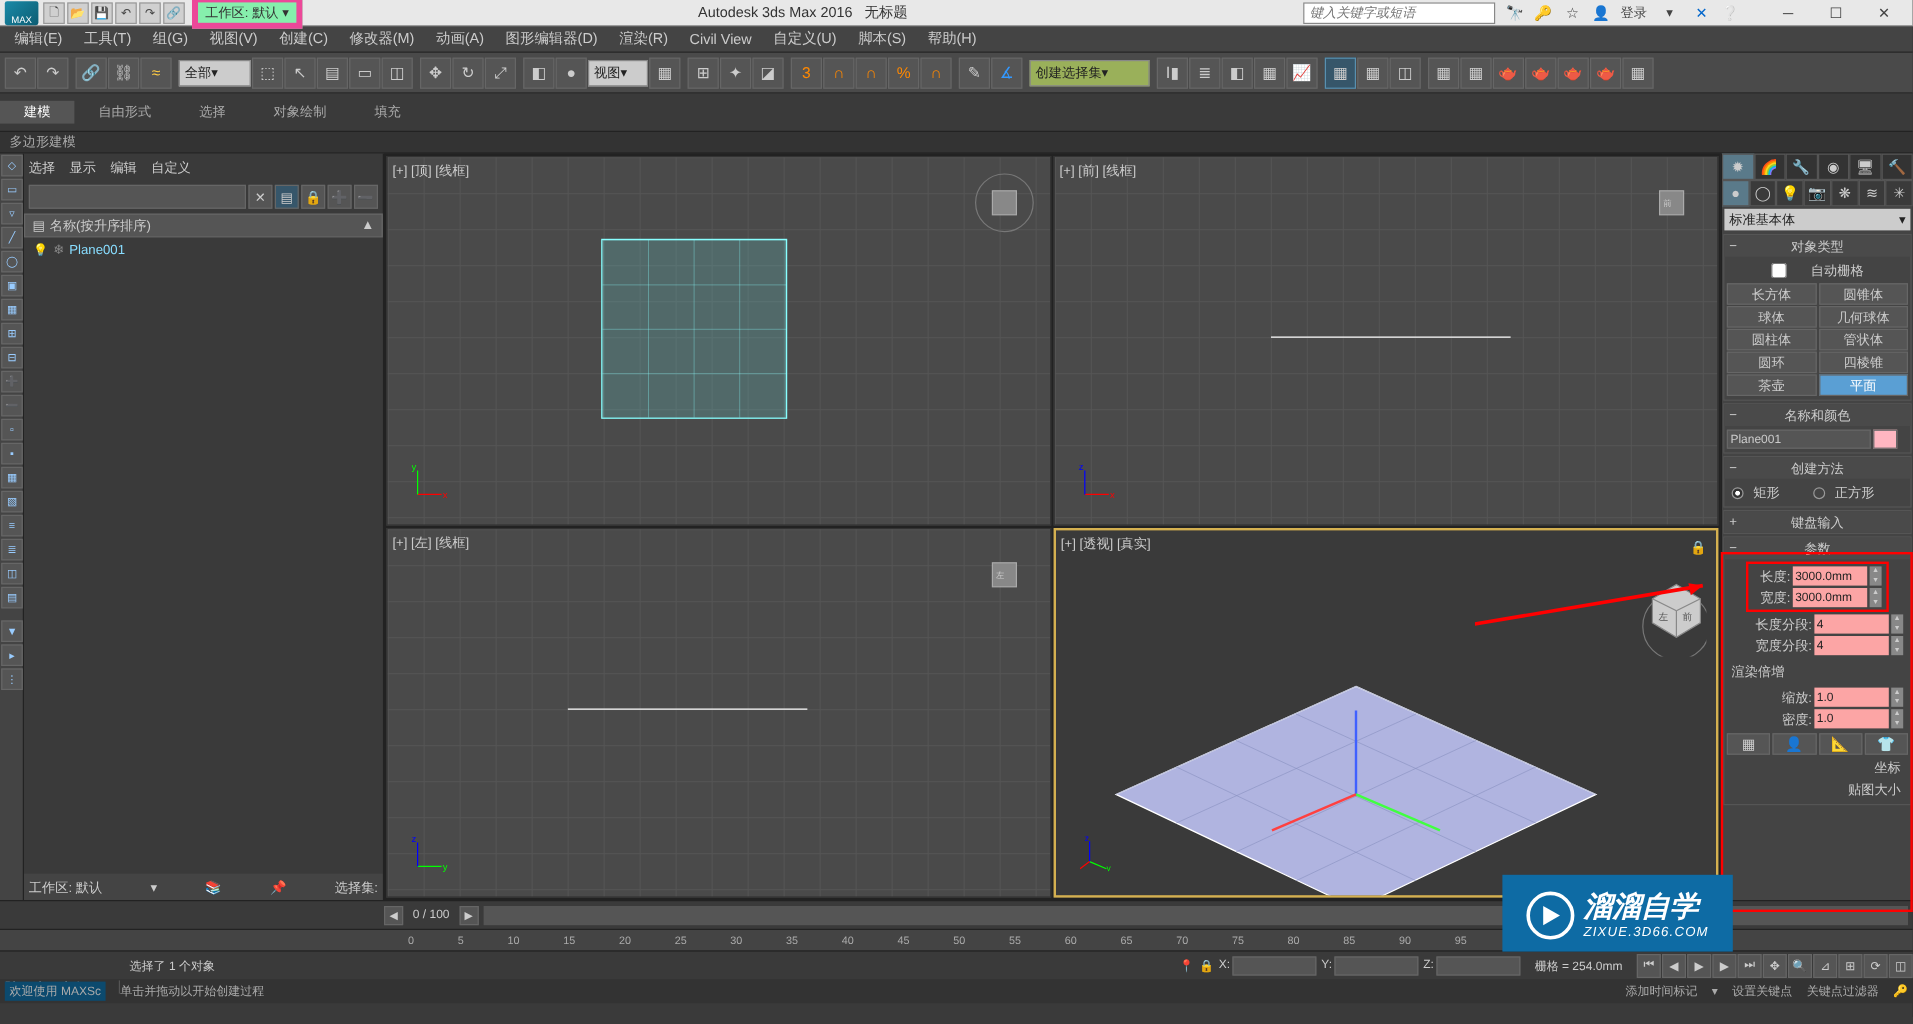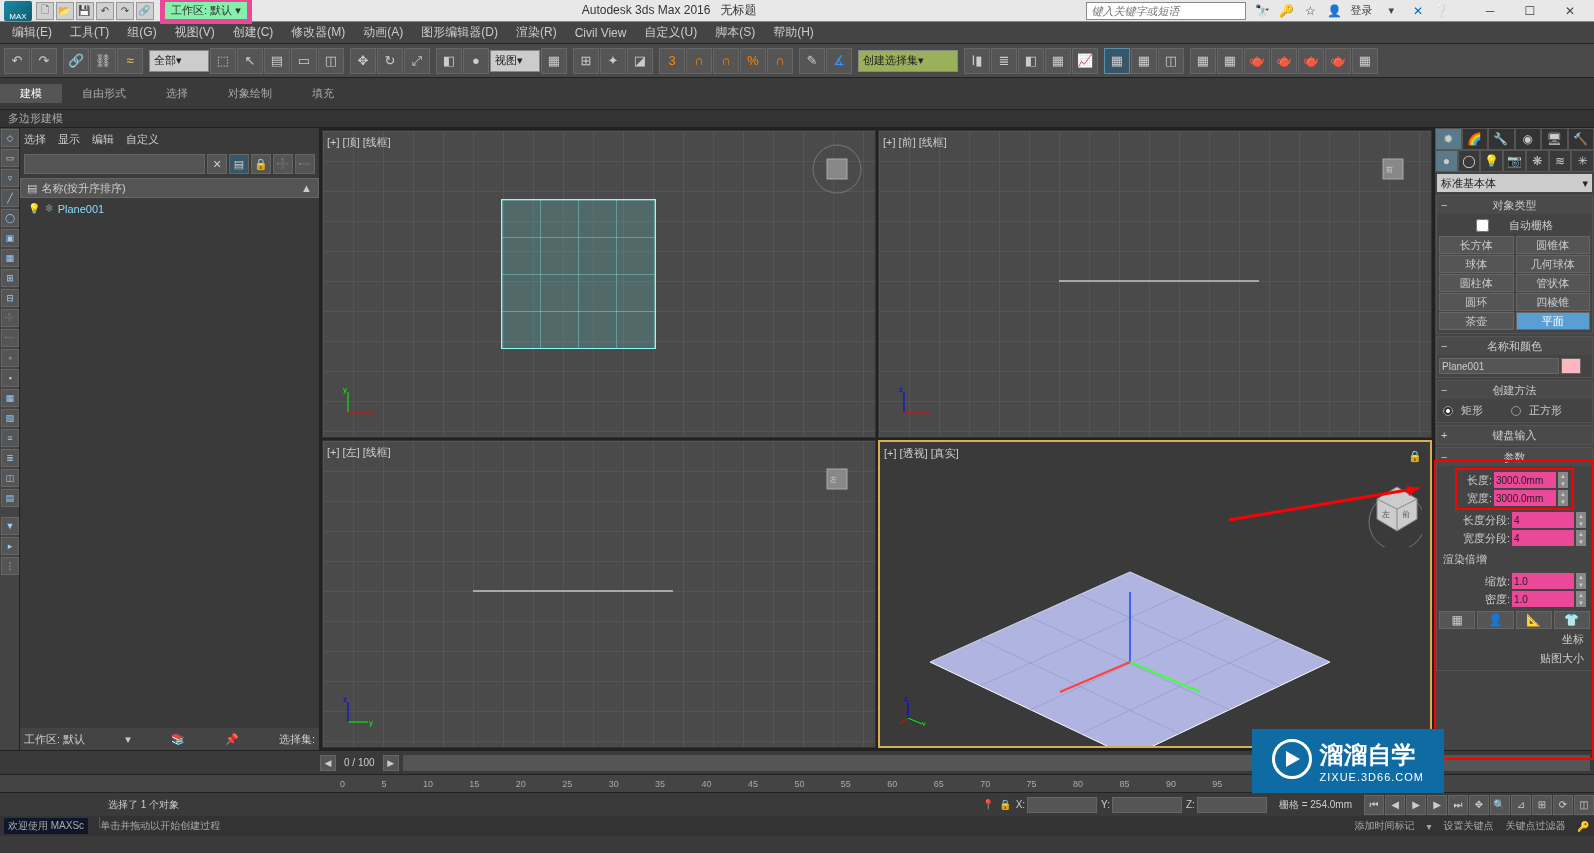--- a/index.html
+++ b/index.html
@@ -72,21 +72,21 @@
 .cp-rollout { border:1px solid #555; margin:1px; }
 .cp-rollout-head { height:18px; background:#4a4a4a; color:#ccc; display:flex; align-items:center; justify-content:center; position:relative; }
 .cp-rollout-head .minus { position:absolute; left:4px; }
 .cp-body { padding:2px; }
 .cp-row { display:flex; gap:2px; margin:1px 0; }
 .cp-btn { flex:1; height:18px; background:#555; border:1px solid #666; display:flex; align-items:center; justify-content:center; color:#ccc; font-size:11px; }
 .cp-btn.active { background:#5a9fd4; color:#fff; }
 .cp-check { display:flex; align-items:center; justify-content:center; gap:20px; padding:2px; color:#ccc; }
 .cp-input-row { display:flex; align-items:center; gap:2px; margin:2px 0; padding:0 4px; }
 .cp-label { flex:1; text-align:right; color:#ccc; }
-.cp-spinner { width:62px; height:16px; background:#ec4899; color:#222; display:flex; align-items:center; padding:0 2px; font-size:10px; position:relative; }
+.cp-spinner { width:62px; height:16px; background:#fca5a5; color:#222; display:flex; align-items:center; padding:0 2px; font-size:10px; position:relative; }
 .cp-spinner-btns { width:10px; height:16px; background:#888; display:flex; flex-direction:column; }
 .cp-spinner-btns span { flex:1; font-size:6px; display:flex; align-items:center; justify-content:center; }
 .cp-radio-row { display:flex; gap:8px; padding:2px 4px; color:#ccc; align-items:center; }
 .radio { width:10px; height:10px; border-radius:50%; border:1px solid #999; }
 .radio.checked { background: radial-gradient(#fff 30%, #333 40%); }
 .cp-highlight { border:2px solid #ff0000; margin:0 16px; }
 .cp-text-input { width:120px; height:16px; background:#555; border:1px solid #666; color:#ccc; padding:0 2px; font-size:10px; }
 .cp-color { width:20px; height:16px; background:#ffb6c1; border:1px solid #666; }
 
 .timeline-row { height:24px; background:#3a3a3a; display:flex; align-items:center; border-top:1px solid #222; }
@@ -98,21 +98,21 @@
 .status-msg { flex:1; padding:0 8px; }
 .status-coords { display:flex; gap:4px; align-items:center; }
 .status-coord { display:flex; align-items:center; gap:2px; }
 .status-input { width:70px; height:16px; background:#555; border:1px solid #666; color:#888; padding:0 2px; }
 .status-grid { margin:0 12px; }
 .status-btns { display:flex; gap:1px; margin-left:auto; }
 .sb-btn { width:20px; height:20px; background:#555; border:1px solid #666; display:flex; align-items:center; justify-content:center; font-size:10px; }
 
 .bottom-bar { height:20px; background:#333; display:flex; align-items:center; font-size:10px; color:#aaa; padding:0 4px; gap:12px; }
 
-.watermark { position:absolute; bottom:60px; right:150px; z-index:100; background:#0e6ba4; padding:10px 20px; display:flex; align-items:flex-start; gap:8px; }
+.watermark { position:absolute; bottom:60px; right:150px; z-index:100; background:#0e6ba4; padding:10px 20px; display:flex; align-items:flex-end; gap:8px;font-style:italic; }
 .watermark .play { width:40px; height:40px; border:3px solid #fff; border-radius:50%; display:flex; align-items:center; justify-content:center; }
 .watermark .play::after { content:''; border-left:14px solid #fff; border-top:8px solid transparent; border-bottom:8px solid transparent; margin-left:3px; }
 .watermark .txt { color:#fff; }
 .watermark .txt1 { font-size:24px; font-weight:bold; }
 .watermark .txt2 { font-size:11px; letter-spacing:1px; }
 
 .red-arrow { position:absolute; right:165px; top:480px; z-index:90; }
 .red-box-outer { position:absolute; right:0; top:460px; width:160px; height:300px; border:2px solid #ff0000; z-index:50; pointer-events:none; }
 
 svg.persp-plane { width:100%; height:100%; }
@@ -638,21 +638,21 @@
     <div class="sb-btn">✥</div>
     <div class="sb-btn">🔍</div>
     <div class="sb-btn">⊿</div>
     <div class="sb-btn">⊞</div>
     <div class="sb-btn">⟳</div>
     <div class="sb-btn">◫</div>
   </div>
 </div>
 
 <div class="bottom-bar">
-  <span style="background:#0f172a;padding:1px 4px">欢迎使用 MAXSc</span>
+  <span style="background:#0c4a6e;padding:1px 4px">欢迎使用 MAXSc</span>
   <span>单击并拖动以开始创建过程</span>
   <span style="margin-left:auto">添加时间标记</span>
   <span>▾</span>
   <span>设置关键点</span>
   <span>关键点过滤器</span>
   <span>🔑</span>
 </div>
 
 <div class="watermark">
   <div class="play"></div>

